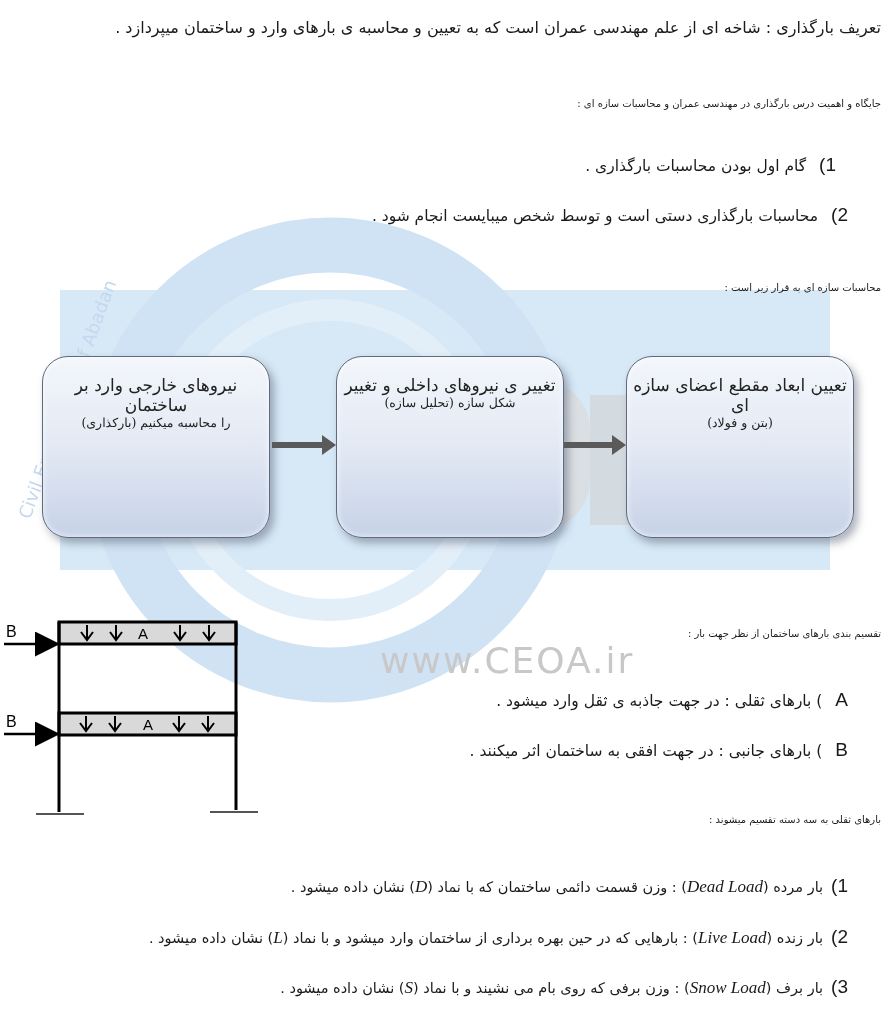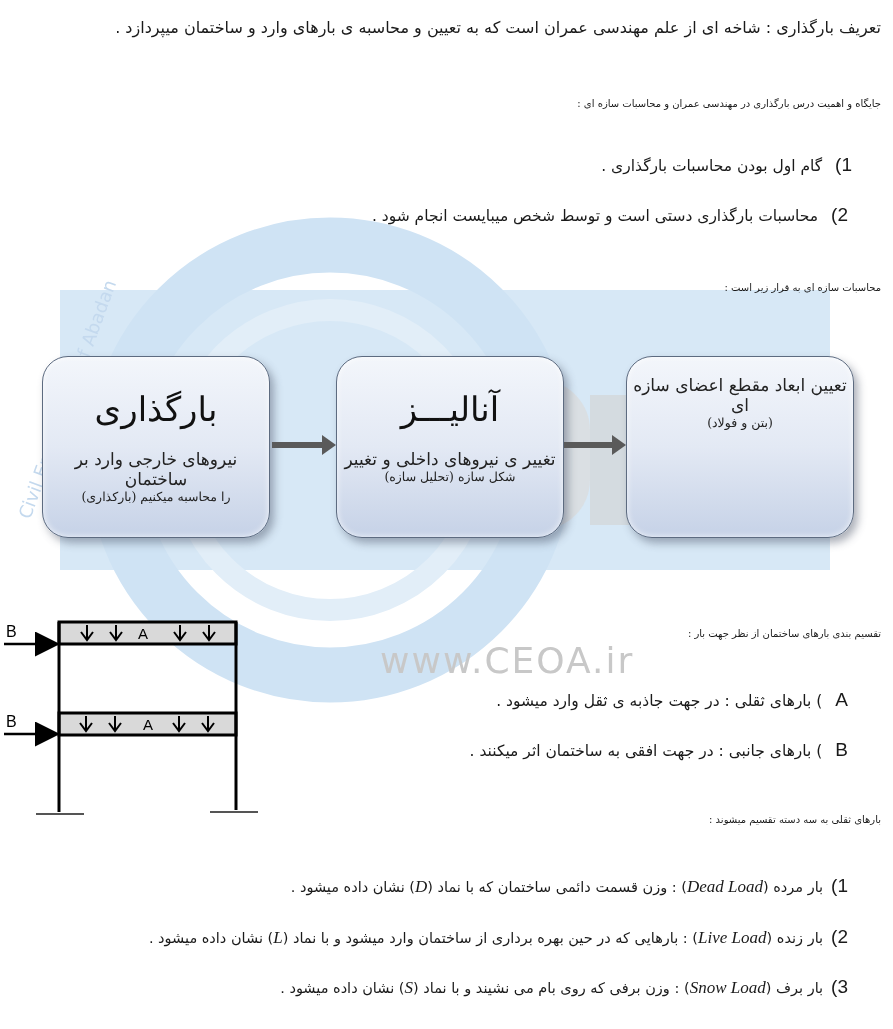--- a/index.html
+++ b/index.html
@@ -43,40 +43,38 @@
   <circle cx="330" cy="460" r="150" fill="none" stroke="#e2eef8" stroke-width="22"></circle>
   <rect x="480" y="380" width="110" height="150" rx="50" fill="#dcdcdc" opacity="0.7"></rect>
   <rect x="590" y="395" width="60" height="130" fill="#d2d2d2" opacity="0.6"></rect>
   <text x="30" y="520" font-size="18" fill="#c4d9ee" transform="rotate(-70 30 520)" font-family="DejaVu Sans, sans-serif">Civil Engineering Of Abadan</text>
 </svg>
 <div class="ceoa">www.CEOA.ir</div>
 
 <div class="line" style="top:16px; font-size:16px;">تعریف بارگذاری : شاخه ای از علم مهندسی عمران است که به تعیین و محاسبه ی بارهای وارد و ساختمان میپردازد .</div>
 
 <div class="line" style="top:92px;">جایگاه و اهمیت درس بارگذاری در مهندسی عمران و محاسبات سازه ای :</div>
-<div class="numline" style="top:153px; right:41px;">
+<div class="numline" style="top:153px; right:57px;">
   <span class="num">1)</span>
   <span>گام اول بودن محاسبات بارگذاری .</span>
 </div>
 <div class="numline" style="top:203px; right:45px;text-align:center;">
   <span class="num">2)</span>
   <span>محاسبات بارگذاری دستی است و توسط شخص میبایست انجام شود .</span>
 </div>
 
 <div class="line" style="top:276px;">محاسبات سازه ای به قرار زیر است :</div>
 
 <div class="box" style="left:42px;">
-  <div class="box-title">بارگذاری</div>
   <div class="box-l1">نیروهای خارجی وارد بر ساختمان</div>
   <div class="box-l2">را محاسبه میکنیم (بارکذاری)</div>
 </div>
 <div class="arrow" style="left:272px; width:58px;"></div>
 
 <div class="box" style="left:336px;">
-  <div class="box-title">آنالیـــز</div>
   <div class="box-l1">تغییر ی نیروهای داخلی و تغییر</div>
   <div class="box-l2">شکل سازه (تحلیل سازه)</div>
 </div>
 <div class="arrow" style="left:564px; width:56px;"></div>
 
 <div class="box" style="left:626px;">
   <div class="box-l1">تعیین ابعاد مقطع اعضای سازه ای</div>
   <div class="box-l2">(بتن و فولاد)</div>
 </div>
 

